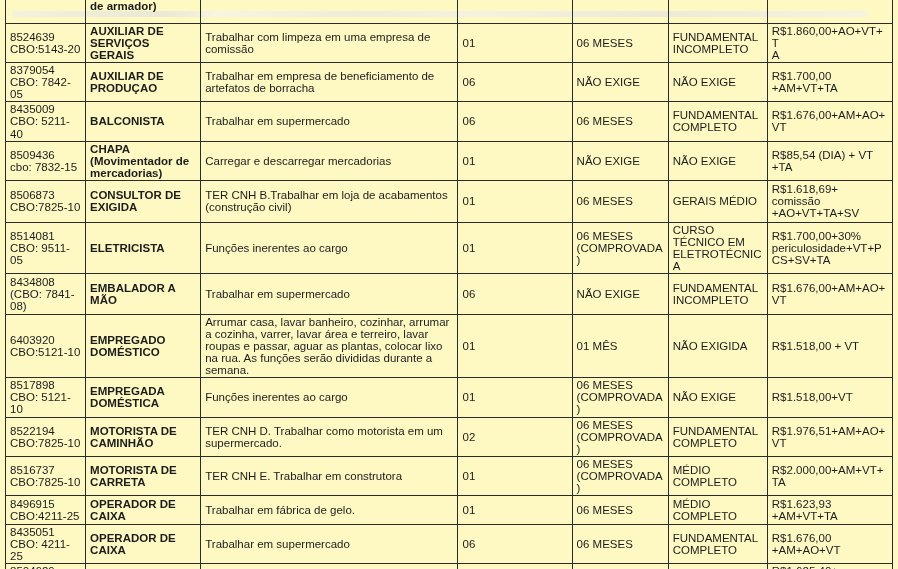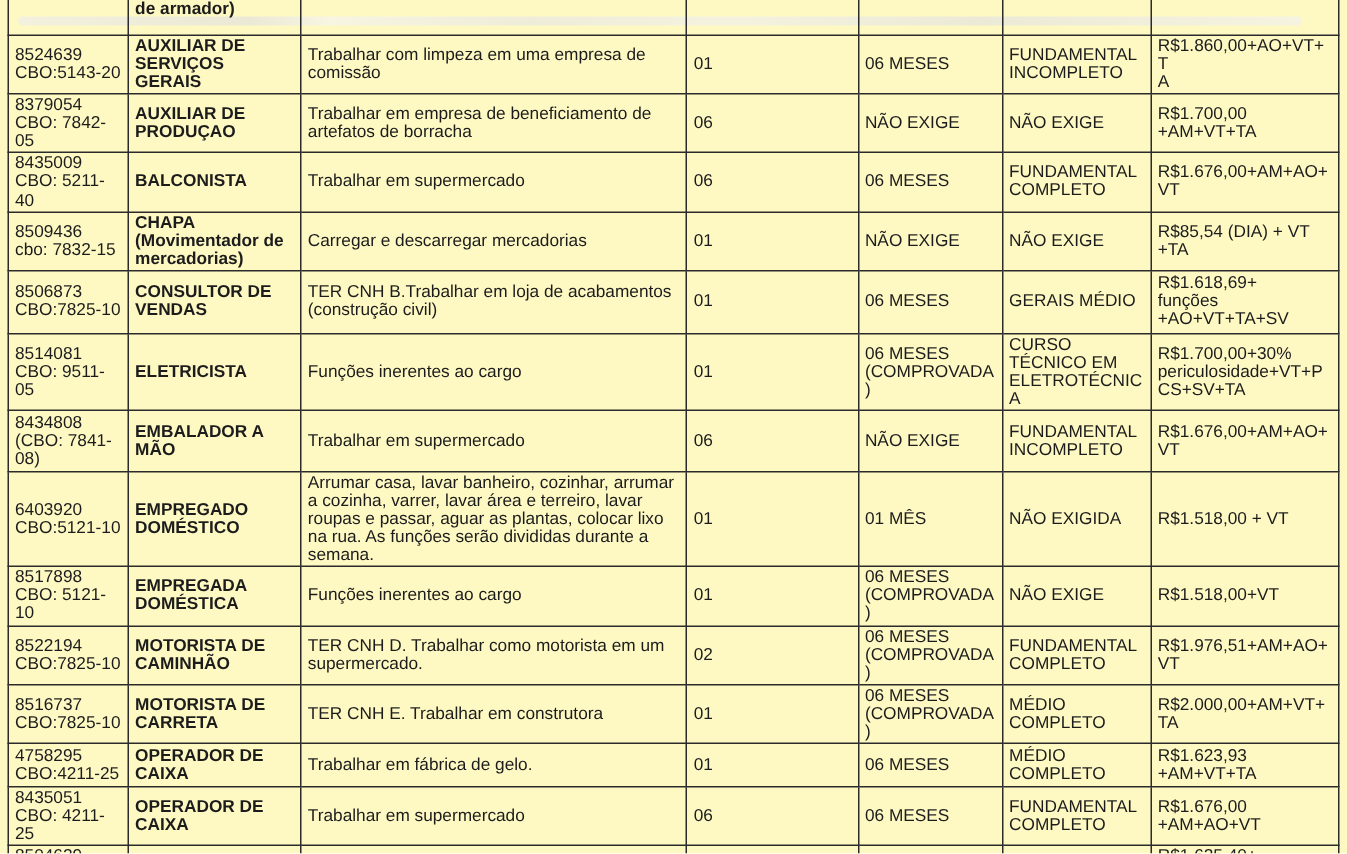--- a/index.html
+++ b/index.html
@@ -137,27 +137,27 @@
     <td class="col-qty">01</td>
     <td class="col-exp">NÃO EXIGE</td>
     <td class="col-edu">NÃO EXIGE</td>
     <td class="col-salary">R$85,54 (DIA) + VT
 +TA</td>
   </tr>
         <tr>
     <td class="col-code">8506873
 CBO:7825-10</td>
     <td class="col-title">CONSULTOR DE
-VENDAS</td>
+EXIGIDA</td>
     <td class="col-desc">TER CNH B.Trabalhar em loja de acabamentos (construção civil)</td>
     <td class="col-qty">01</td>
     <td class="col-exp">06 MESES</td>
     <td class="col-edu">GERAIS MÉDIO</td>
     <td class="col-salary">R$1.618,69+
-funções
+comissão
 +AO+VT+TA+SV</td>
   </tr>
         <tr>
     <td class="col-code">8514081
 CBO: 9511-05</td>
     <td class="col-title">ELETRICISTA</td>
     <td class="col-desc">Funções inerentes ao cargo</td>
     <td class="col-qty">01</td>
     <td class="col-exp">06 MESES
 (COMPROVADA)</td>
@@ -228,21 +228,21 @@
     <td class="col-desc">TER CNH E. Trabalhar em construtora</td>
     <td class="col-qty">01</td>
     <td class="col-exp">06 MESES
 (COMPROVADA)</td>
     <td class="col-edu">MÉDIO
 COMPLETO</td>
     <td class="col-salary">R$2.000,00+AM+VT+
 TA</td>
   </tr>
         <tr>
-    <td class="col-code">4758295
+    <td class="col-code">8496915
 CBO:4211-25</td>
     <td class="col-title">OPERADOR DE
 CAIXA</td>
     <td class="col-desc">Trabalhar em fábrica de gelo.</td>
     <td class="col-qty">01</td>
     <td class="col-exp">06 MESES</td>
     <td class="col-edu">MÉDIO
 COMPLETO</td>
     <td class="col-salary">R$1.623,93
 +AM+VT+TA</td>

